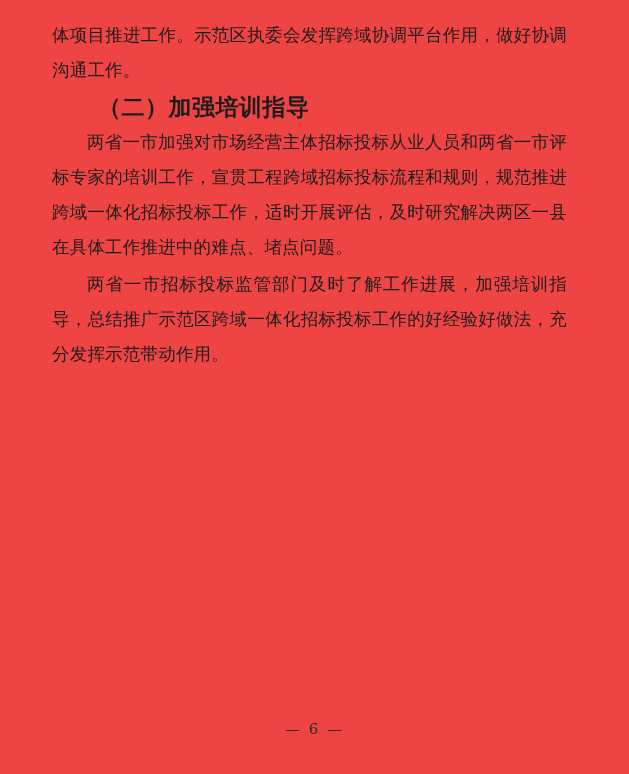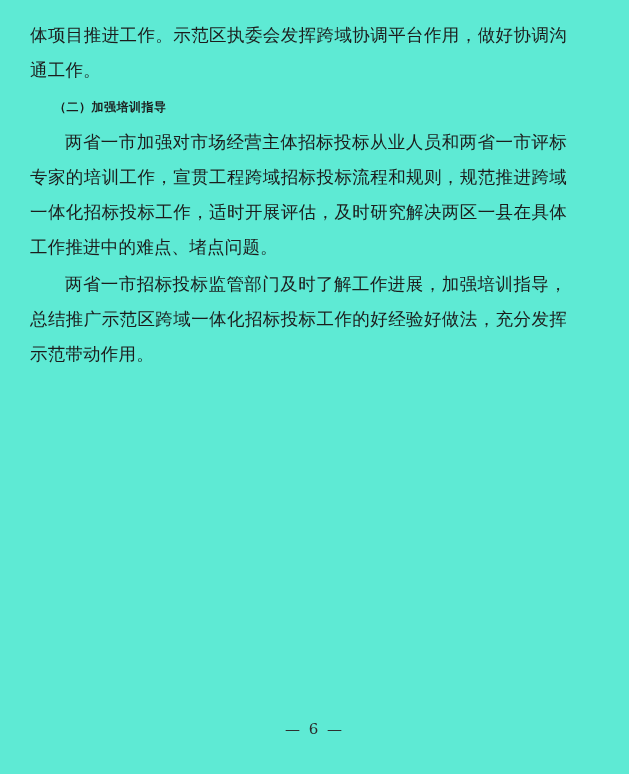--- a/index.html
+++ b/index.html
@@ -12,22 +12,22 @@
     background: #ffffff;
     font-family: "DejaVu Serif", serif;
     color: #1c1c1c;
     overflow: hidden;
   }
   .page {
     position: relative;
     width: 629px;
     height: 774px;
     box-sizing: border-box;
-    padding: 18px 62px 0 30px;
-    background: #5eead4;
+    padding: 18px 62px 0 52px;
+    background: #ef4444;
   }
   .doc-body {
     font-size: 17.5px;
     line-height: 35px;
     letter-spacing: 0.2px;
     text-align: justify;
     text-justify: inter-ideograph;
   }
   .para {
     margin: 0;
@@ -35,21 +35,21 @@
   }
   .para-indent {
     margin: 0;
     text-indent: 2em;
   }
   .heading {
     margin: 0;
     text-indent: 2em;
     font-weight: bold;
     font-family: "DejaVu Sans", sans-serif;
-    font-size: 12px;
+    font-size: 23px;
     letter-spacing: 0.5px;
   }
   .spacer-small { height: 2px; }
   .footer {
     position: absolute;
     left: 0;
     right: 0;
     bottom: 36px;
     text-align: center;
     font-size: 15px;

